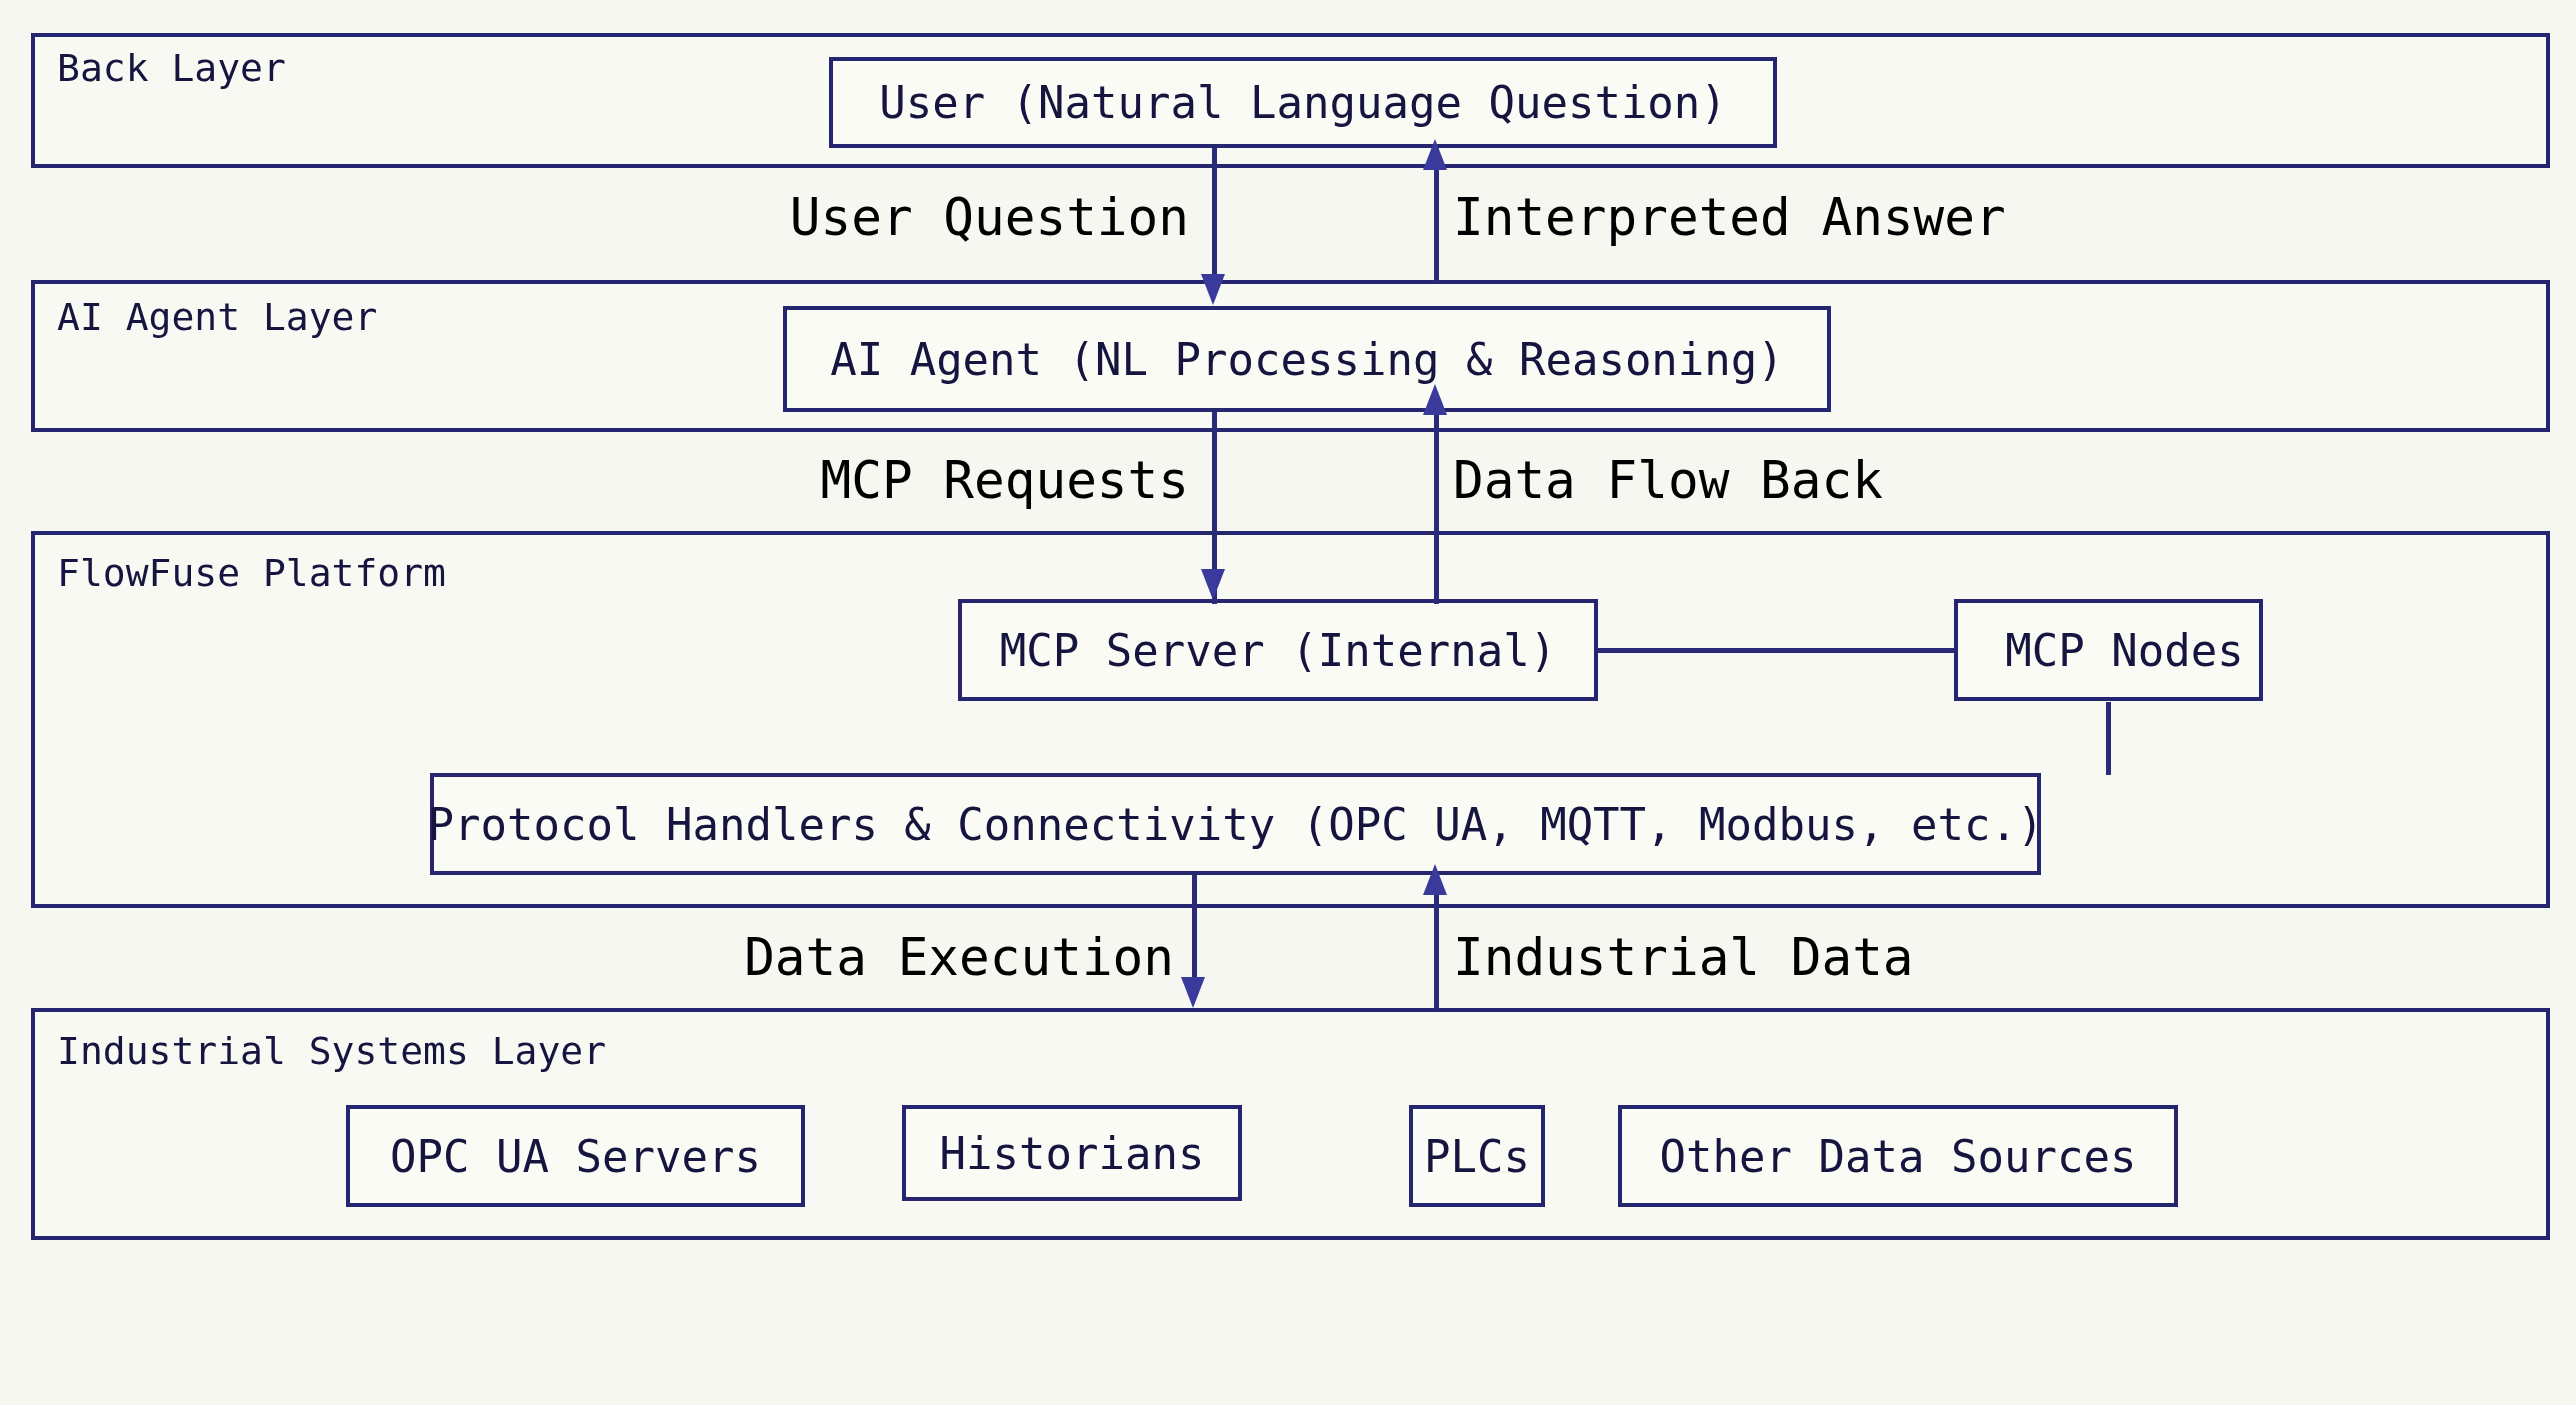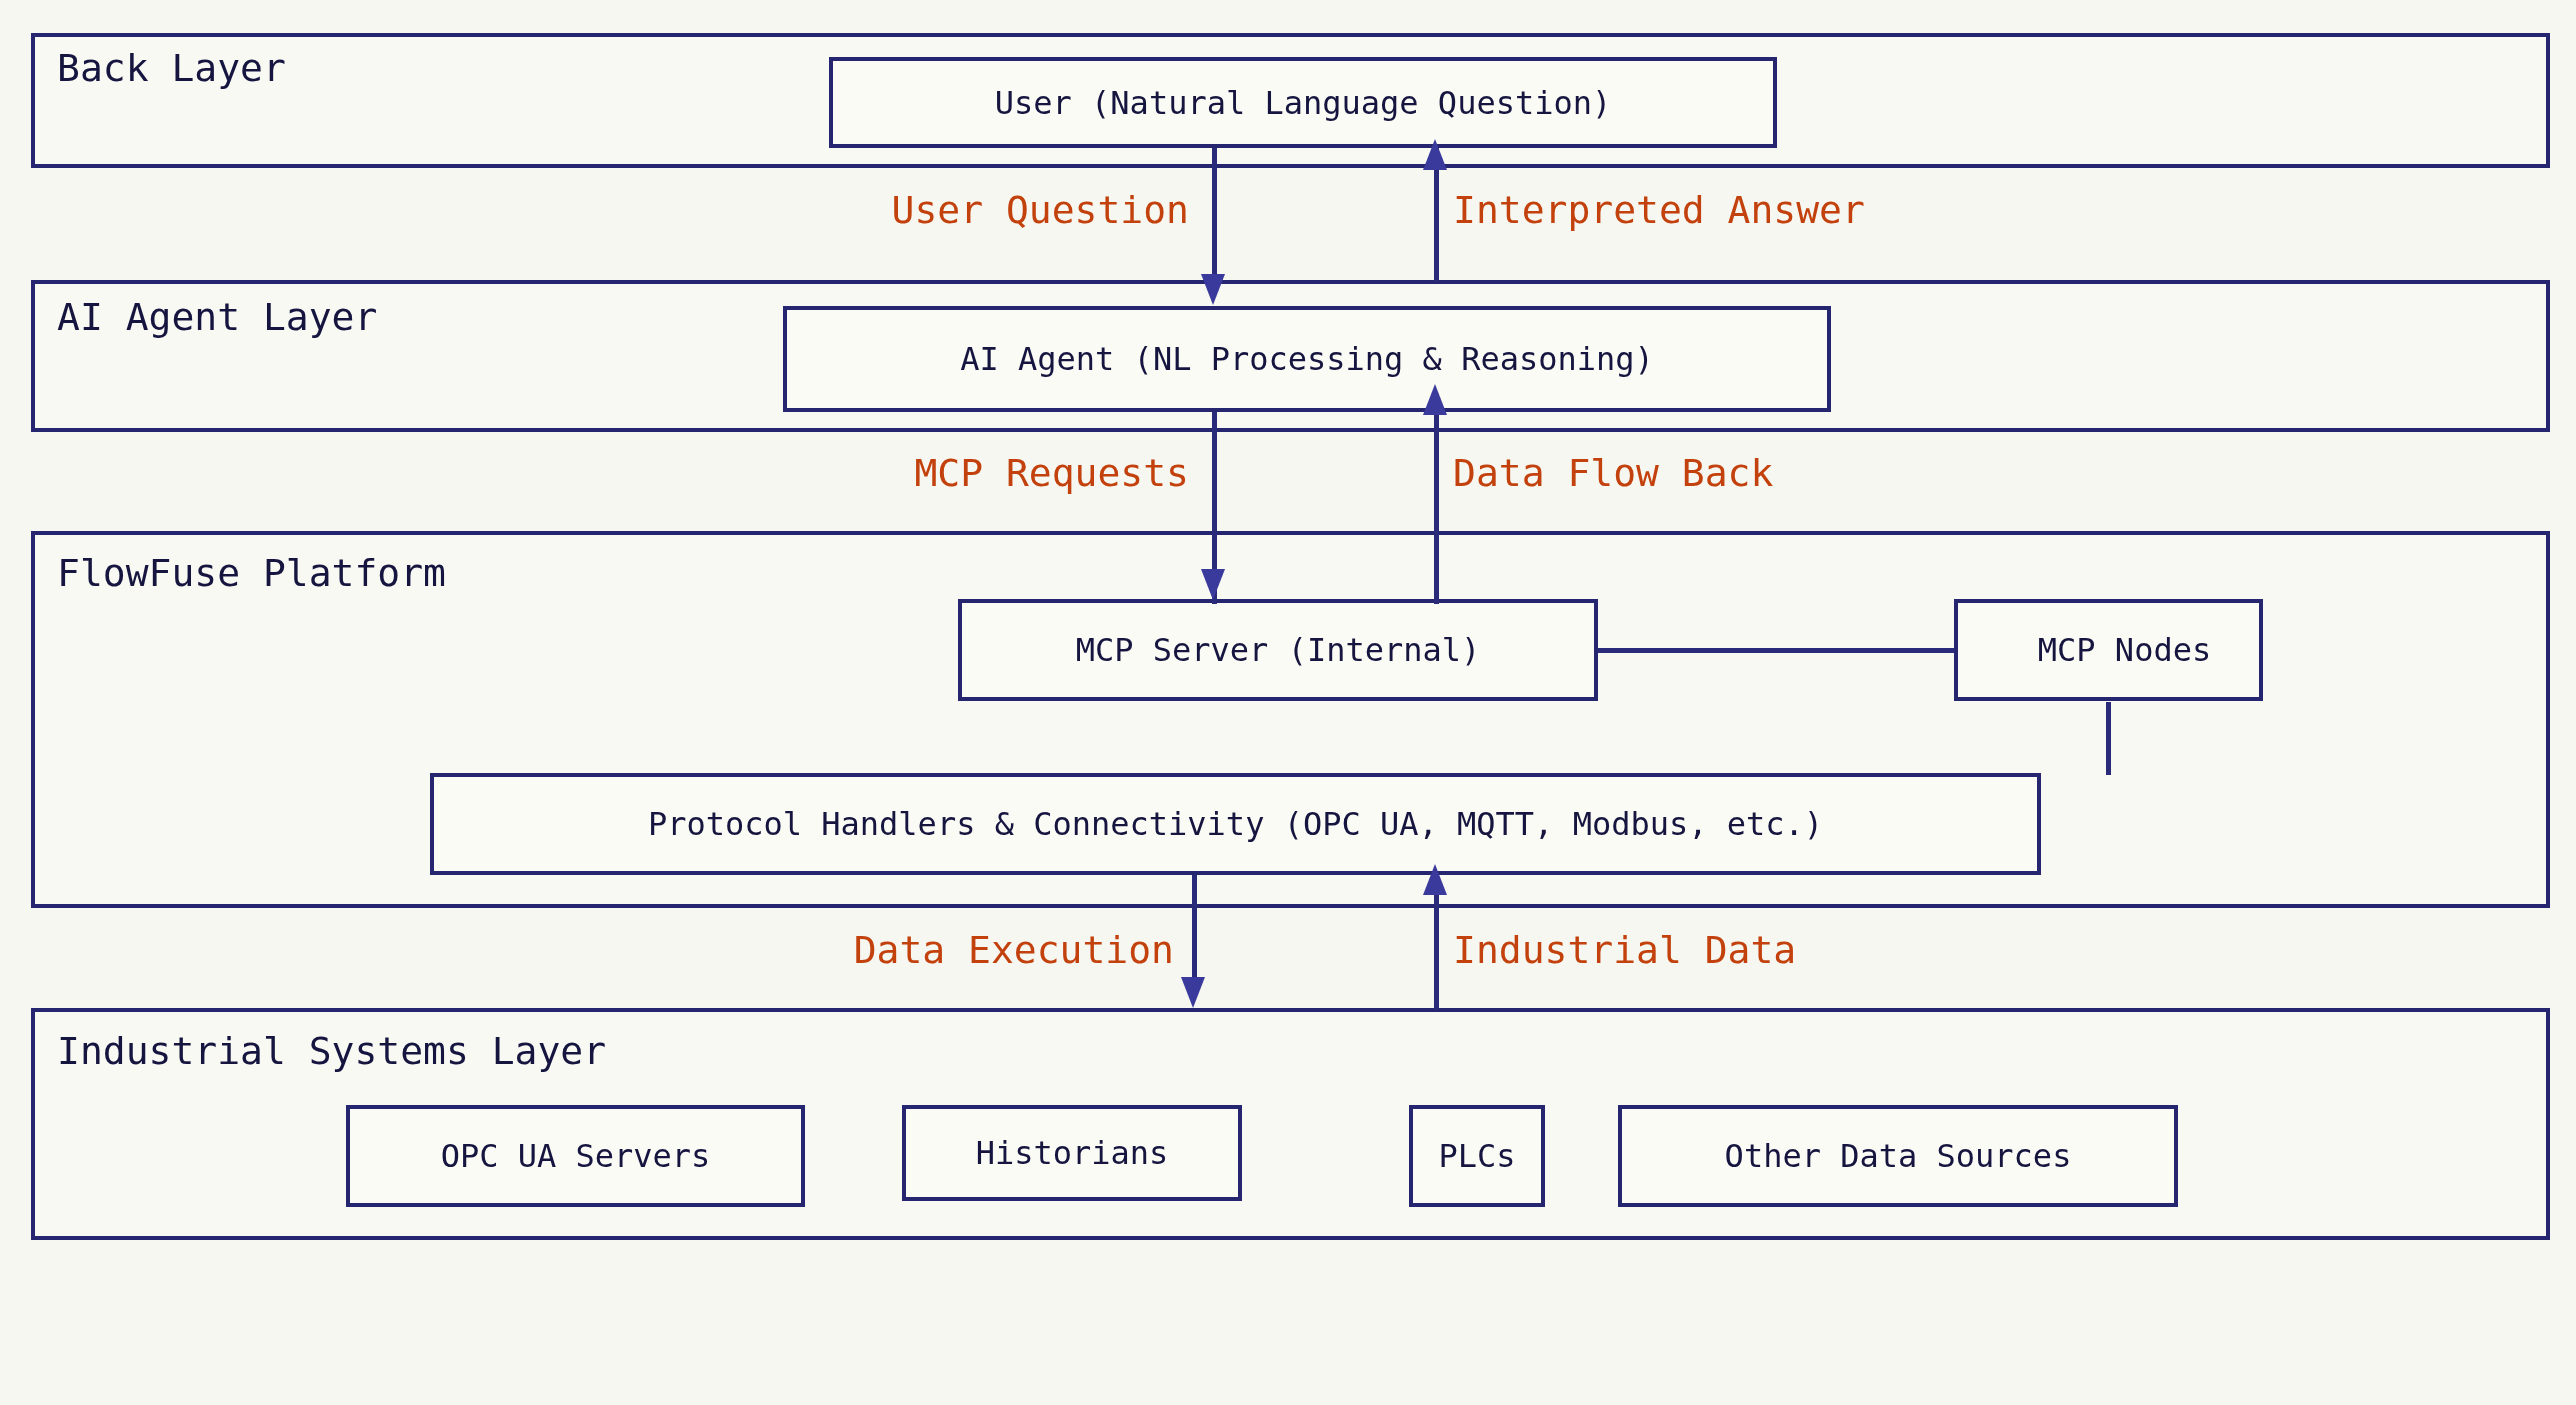--- a/index.html
+++ b/index.html
@@ -28,21 +28,21 @@
 
   
   .node{
     position:absolute;
     box-sizing:border-box;
     border:4.6px solid #262670;
     background:#fbfbf6;
     display:flex;
     align-items:center;
     justify-content:center;
-    font-size:32px;
+    font-size:44px;
     color:#15153f;
     white-space:nowrap;
   }
 
   
   .vline{
     position:absolute;
     width:4.6px;
     background:#2a2a7a;
   }
@@ -60,22 +60,22 @@
   }
   .arrow-up{
     position:absolute;
     width:0;height:0;
     border-left:12px solid transparent;
     border-right:12px solid transparent;
     border-bottom:31px solid #3a3a9c;
   }
   .edge-label{
     position:absolute;
-    font-size:38px;
-    color:#c2410c;
+    font-size:51px;
+    color:#000000;
     white-space:nowrap;
   }
   .edge-label.right-align{transform:translateX(-100%);}
 </style>
 </head>
 <body>
 
 <div id="stage">
 
   <div class="layer" style="left:31px;top:33px;width:2519px;height:135px;"></div>

